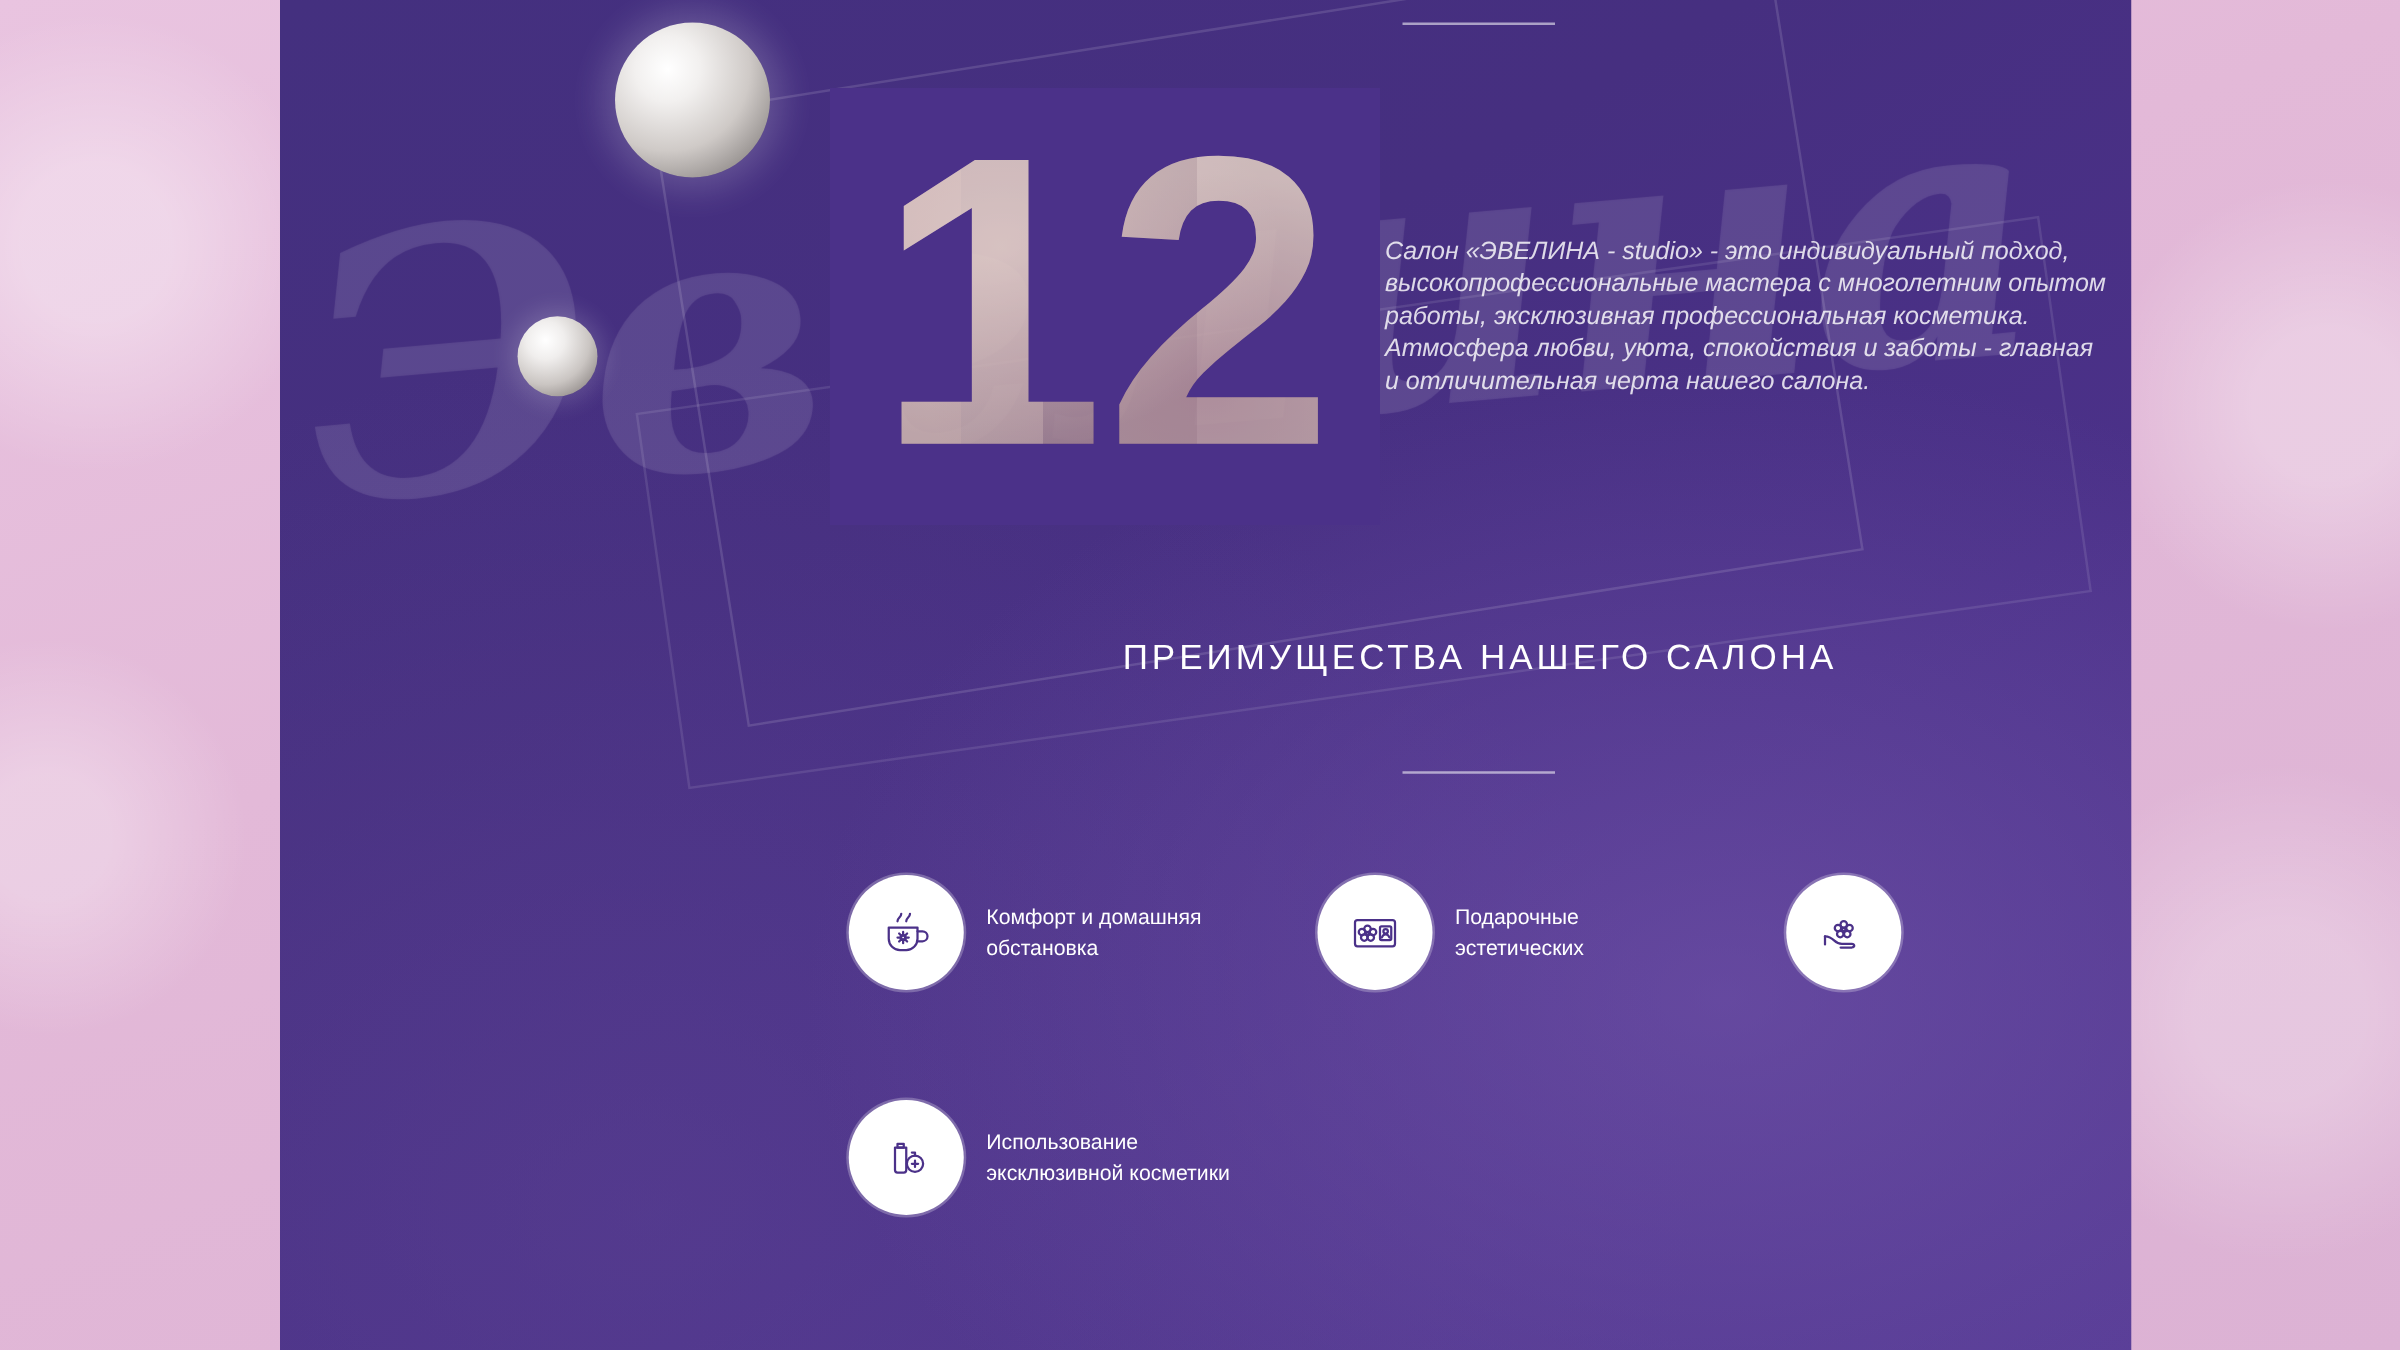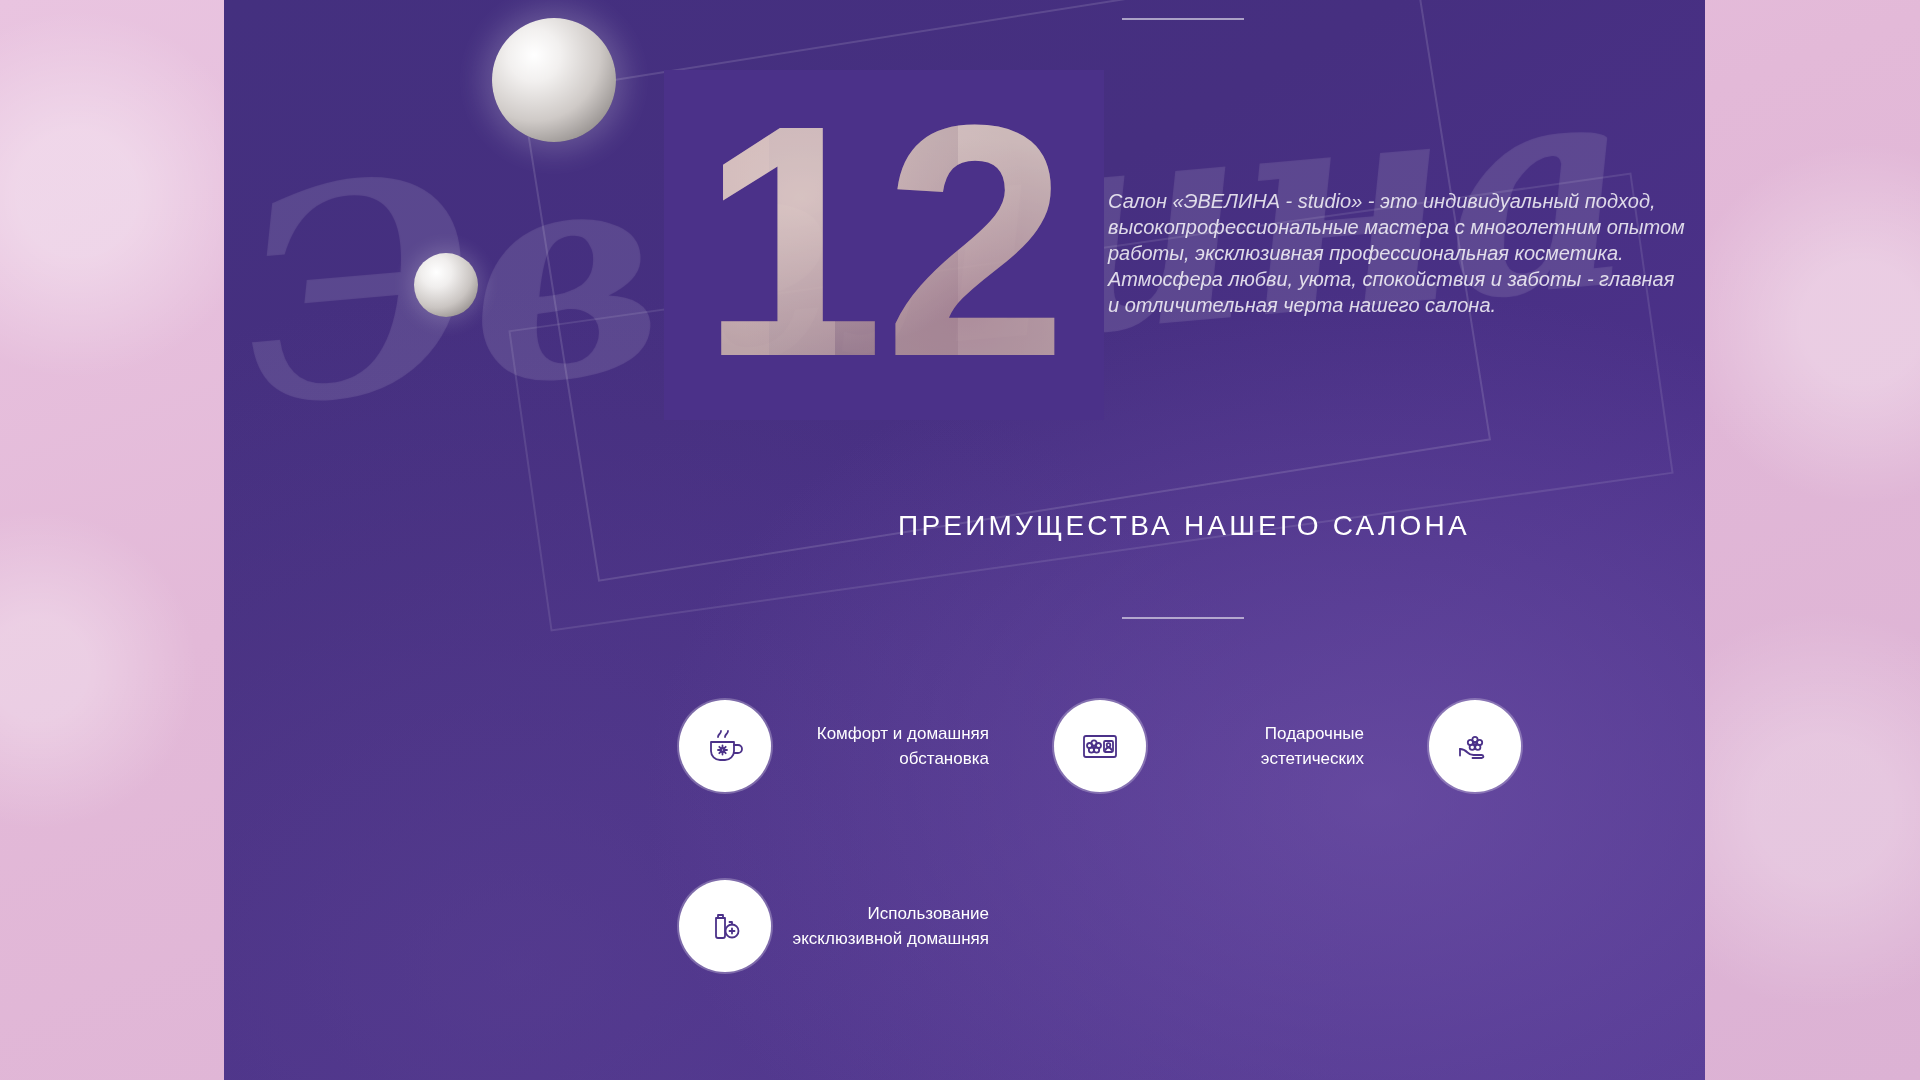--- a/index.html
+++ b/index.html
@@ -194,21 +194,20 @@
     align-items: center;
     justify-content: center;
     box-shadow: 0 0 0 2px rgba(255,255,255,0.25);
   }
   .feature-icon svg { display:block; }
   .feature-label {
     color: #ffffff;
     font-size: 17px;
     line-height: 25px;
     max-width: 200px;
-    text-align: right;
   }
 </style>
 </head>
 <body>
 
 <div class="page-bg"></div>
 
 <div class="slide">
 
   <div class="script-watermark">Эвелина</div>
@@ -294,18 +293,18 @@
     <div class="feature">
       <div class="feature-icon">
         <svg width="50" height="50" viewBox="0 0 50 50" fill="none" stroke="#4b3189" stroke-width="1.8" stroke-linecap="round" stroke-linejoin="round">
           <path d="M16 17h9v18a2 2 0 0 1-2 2h-5a2 2 0 0 1-2-2z"></path>
           <path d="M18 14h5v3h-5z"></path>
           <circle cx="32" cy="30" r="6.5"></circle>
           <path d="M32 23.5v-2.5h-2.5"></path>
           <path d="M29.5 30h5M32 27.5v5"></path>
         </svg>
       </div>
-      <div class="feature-label">Использование эксклюзивной домашняя</div>
+      <div class="feature-label">Использование эксклюзивной косметики</div>
     </div>
 
 
   </div>
 </div>
 
 </body></html>

